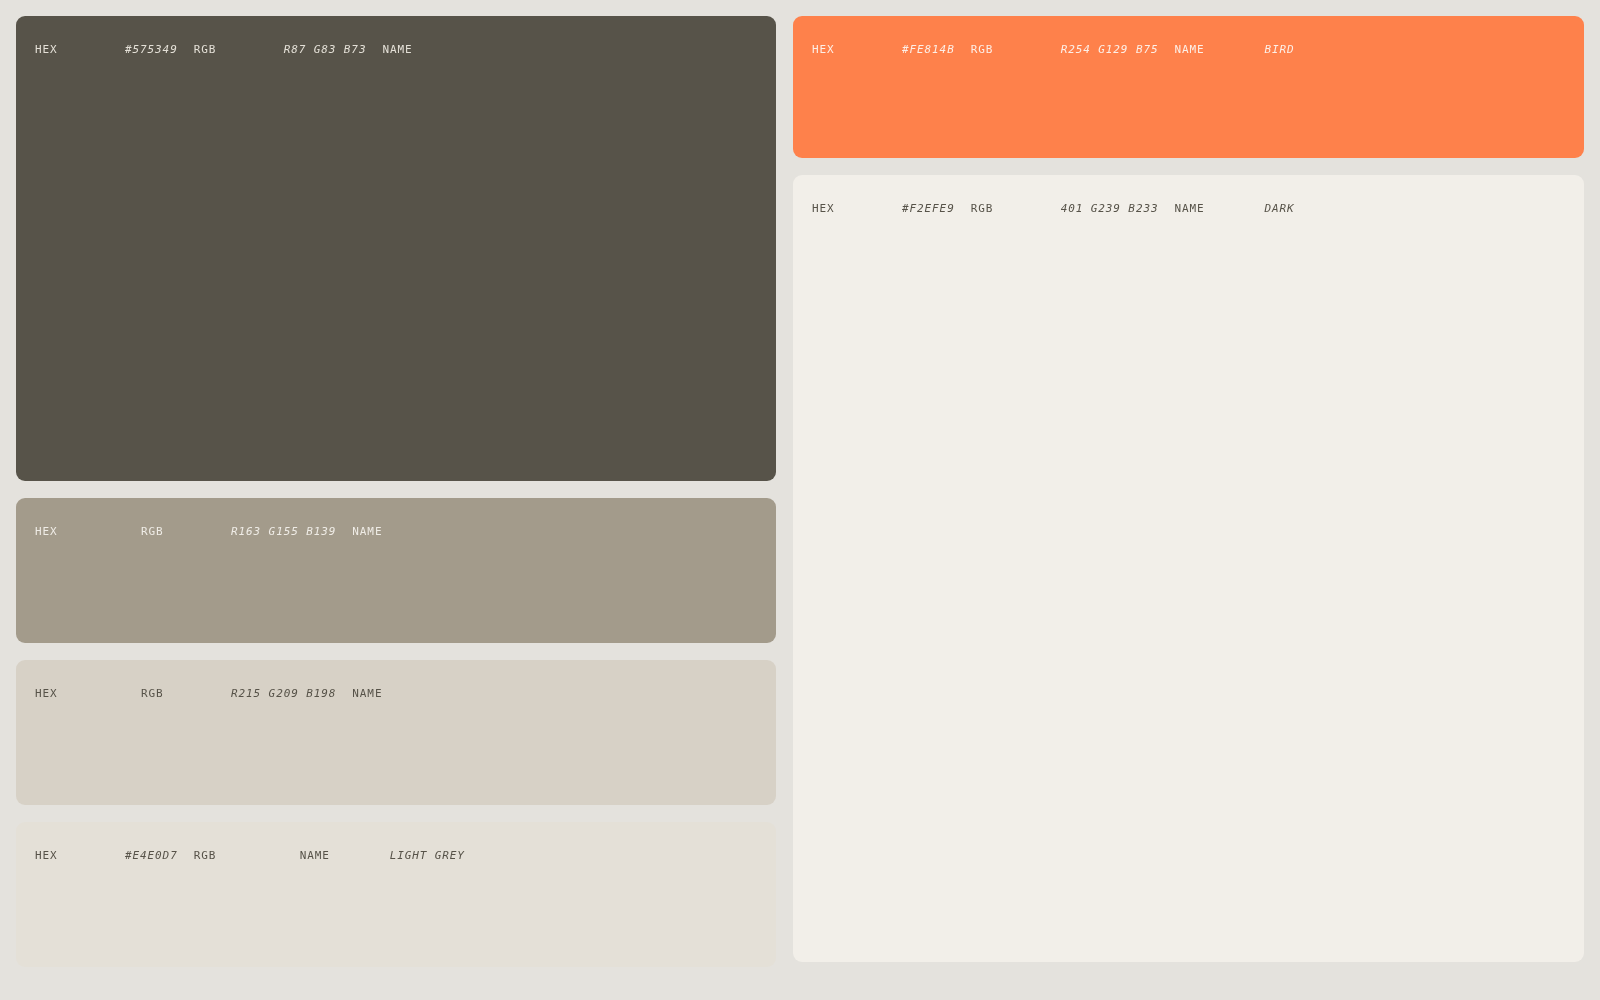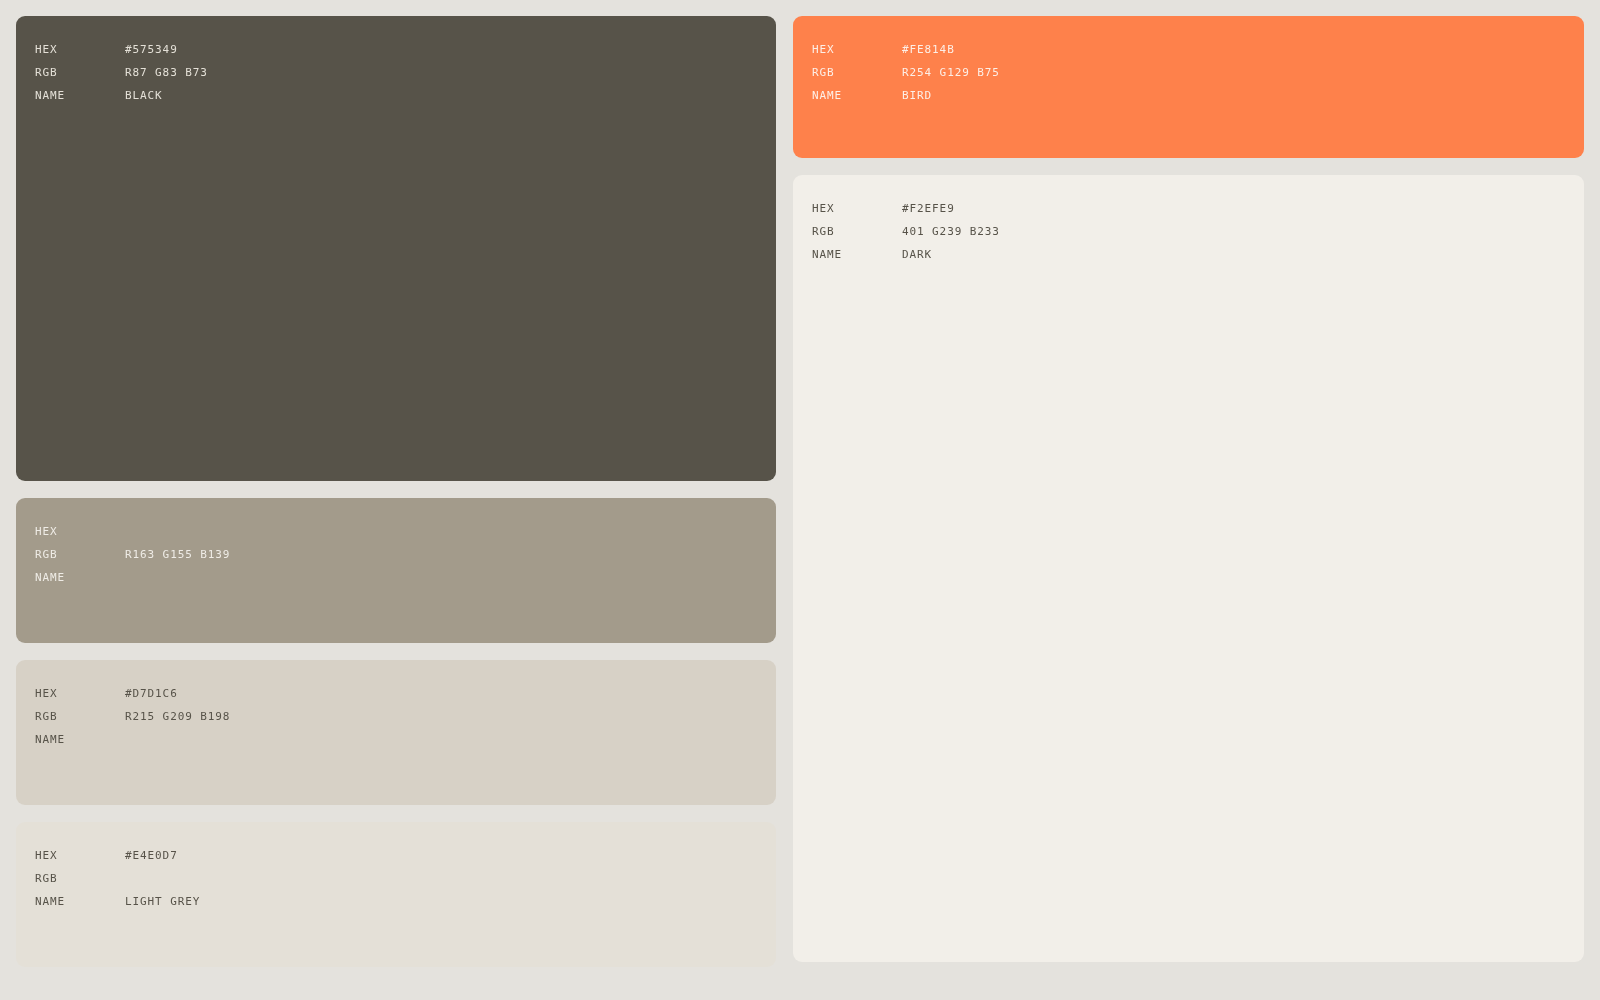--- a/index.html
+++ b/index.html
@@ -41,41 +41,42 @@
   
   .card-h-465 { height: 465px; }
   .card-h-145 { height: 145px; }
 
   
   .card-h-142 { height: 142px; }
   .card-h-787 { height: 787px; }
 
   .swatch-info {
     display: flex;
-    flex-direction: column;
-    gap: 8px;
+    flex-direction: row;
+    gap: 16px;
   }
 
   .info-row {
     display: flex;
     align-items: baseline;
     height: 15px;
     line-height: 15px;
     font-size: 11px;
     letter-spacing: 0.9px;
     white-space: pre;
   }
 
   .info-label {
     width: 90px;
     flex: 0 0 90px;
   }
 
   .info-value {
     flex: 1 1 auto;
+    font-style: italic;
   }
 </style>
 </head>
 <body style="background: rgb(228, 226, 221);">
 
 <div class="palette-board">
 
   <div class="palette-column column-left">
 
     <div class="swatch-card card-h-465" style="background: rgb(87, 83, 73); color: rgb(228, 224, 215);">
@@ -83,21 +84,20 @@
         <div class="info-row">
           <span class="info-label">HEX</span>
           <span class="info-value">#575349</span>
         </div>
         <div class="info-row">
           <span class="info-label">RGB</span>
           <span class="info-value">R87 G83 B73</span>
         </div>
         <div class="info-row">
           <span class="info-label">NAME</span>
-          <span class="info-value">BLACK</span>
         </div>
       </div>
     </div>
 
     <div class="swatch-card card-h-145" style="background: rgb(163, 155, 139); color: rgb(239, 236, 230);">
       <div class="swatch-info">
         <div class="info-row">
           <span class="info-label">HEX</span>
         </div>
         <div class="info-row">
@@ -107,21 +107,20 @@
         <div class="info-row">
           <span class="info-label">NAME</span>
         </div>
       </div>
     </div>
 
     <div class="swatch-card card-h-145" style="background: rgb(215, 209, 198); color: rgb(87, 83, 73);">
       <div class="swatch-info">
         <div class="info-row">
           <span class="info-label">HEX</span>
-          <span class="info-value">#D7D1C6</span>
         </div>
         <div class="info-row">
           <span class="info-label">RGB</span>
           <span class="info-value">R215 G209 B198</span>
         </div>
         <div class="info-row">
           <span class="info-label">NAME</span>
         </div>
       </div>
     </div>

